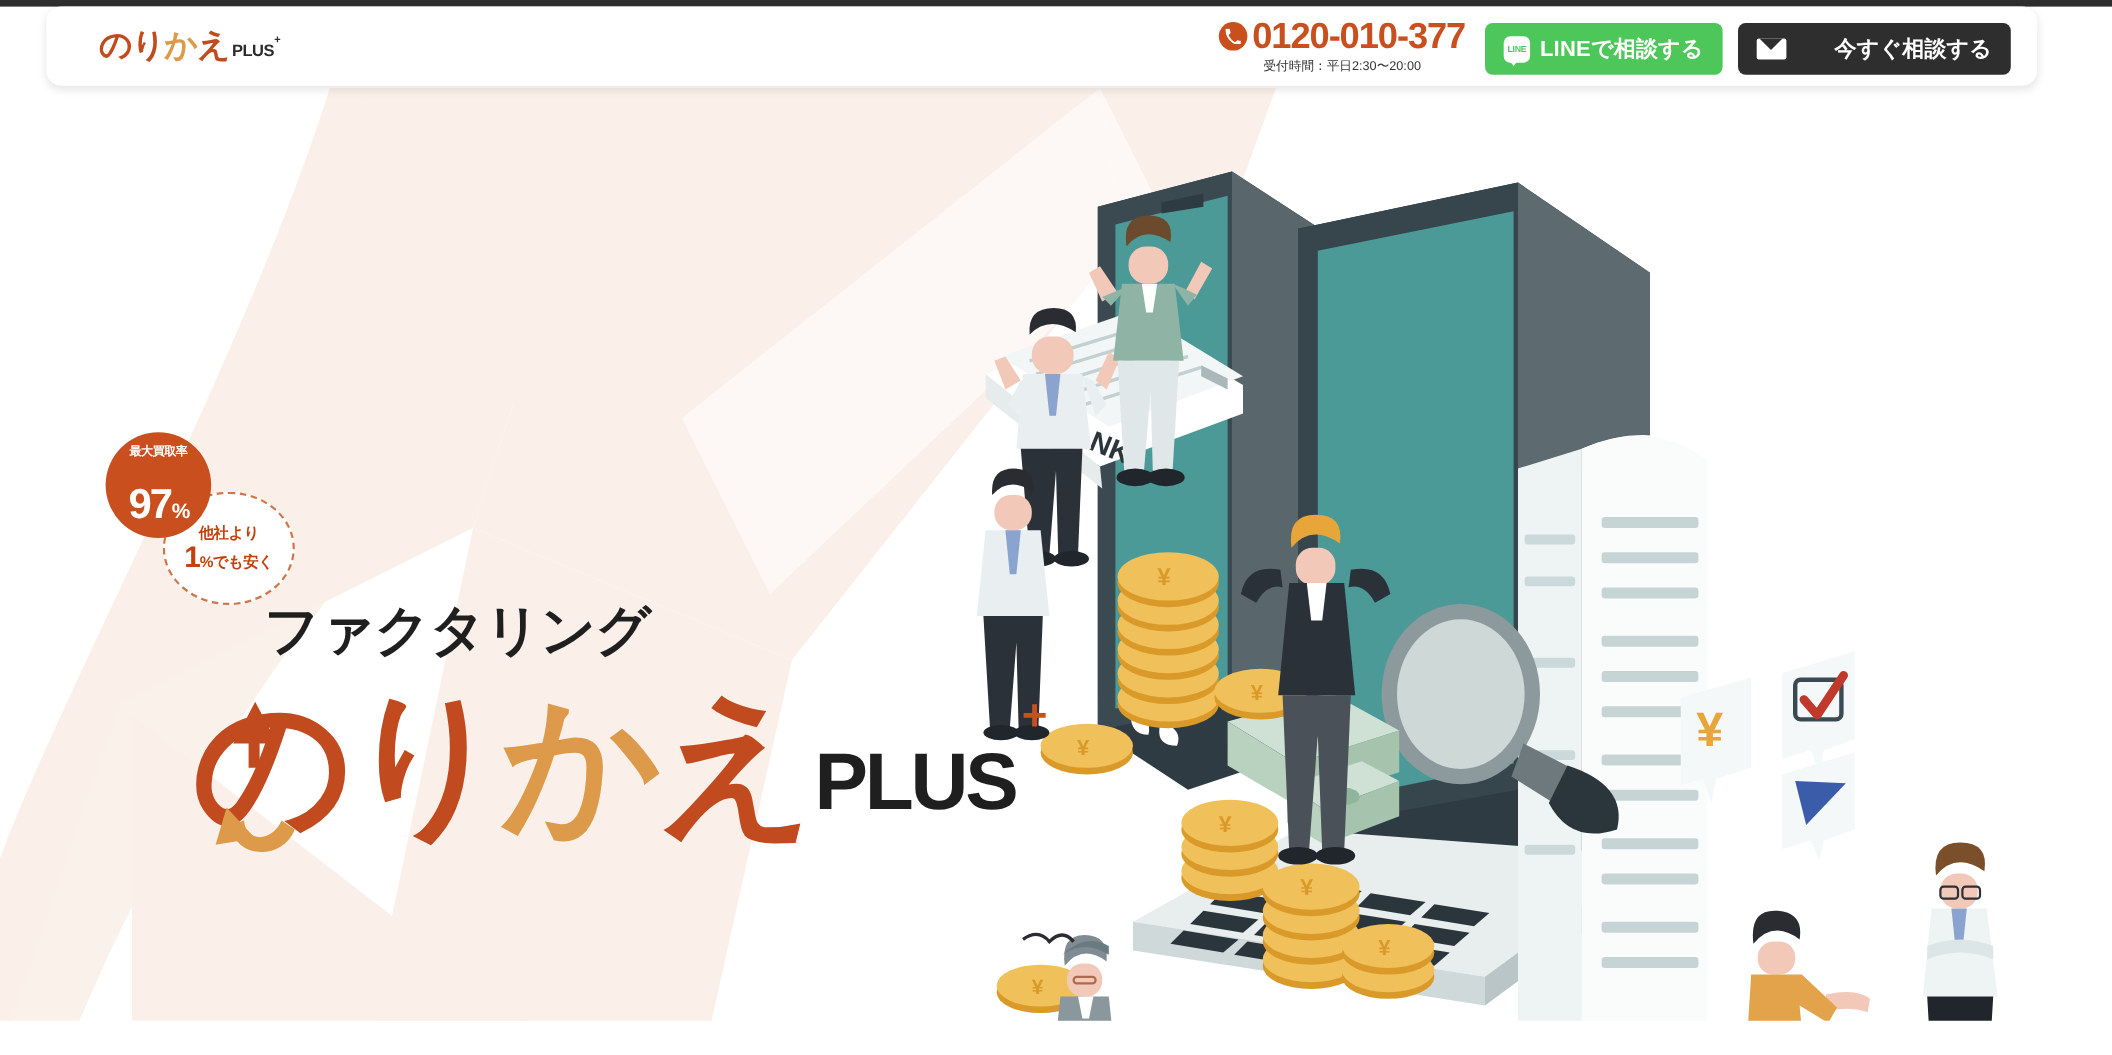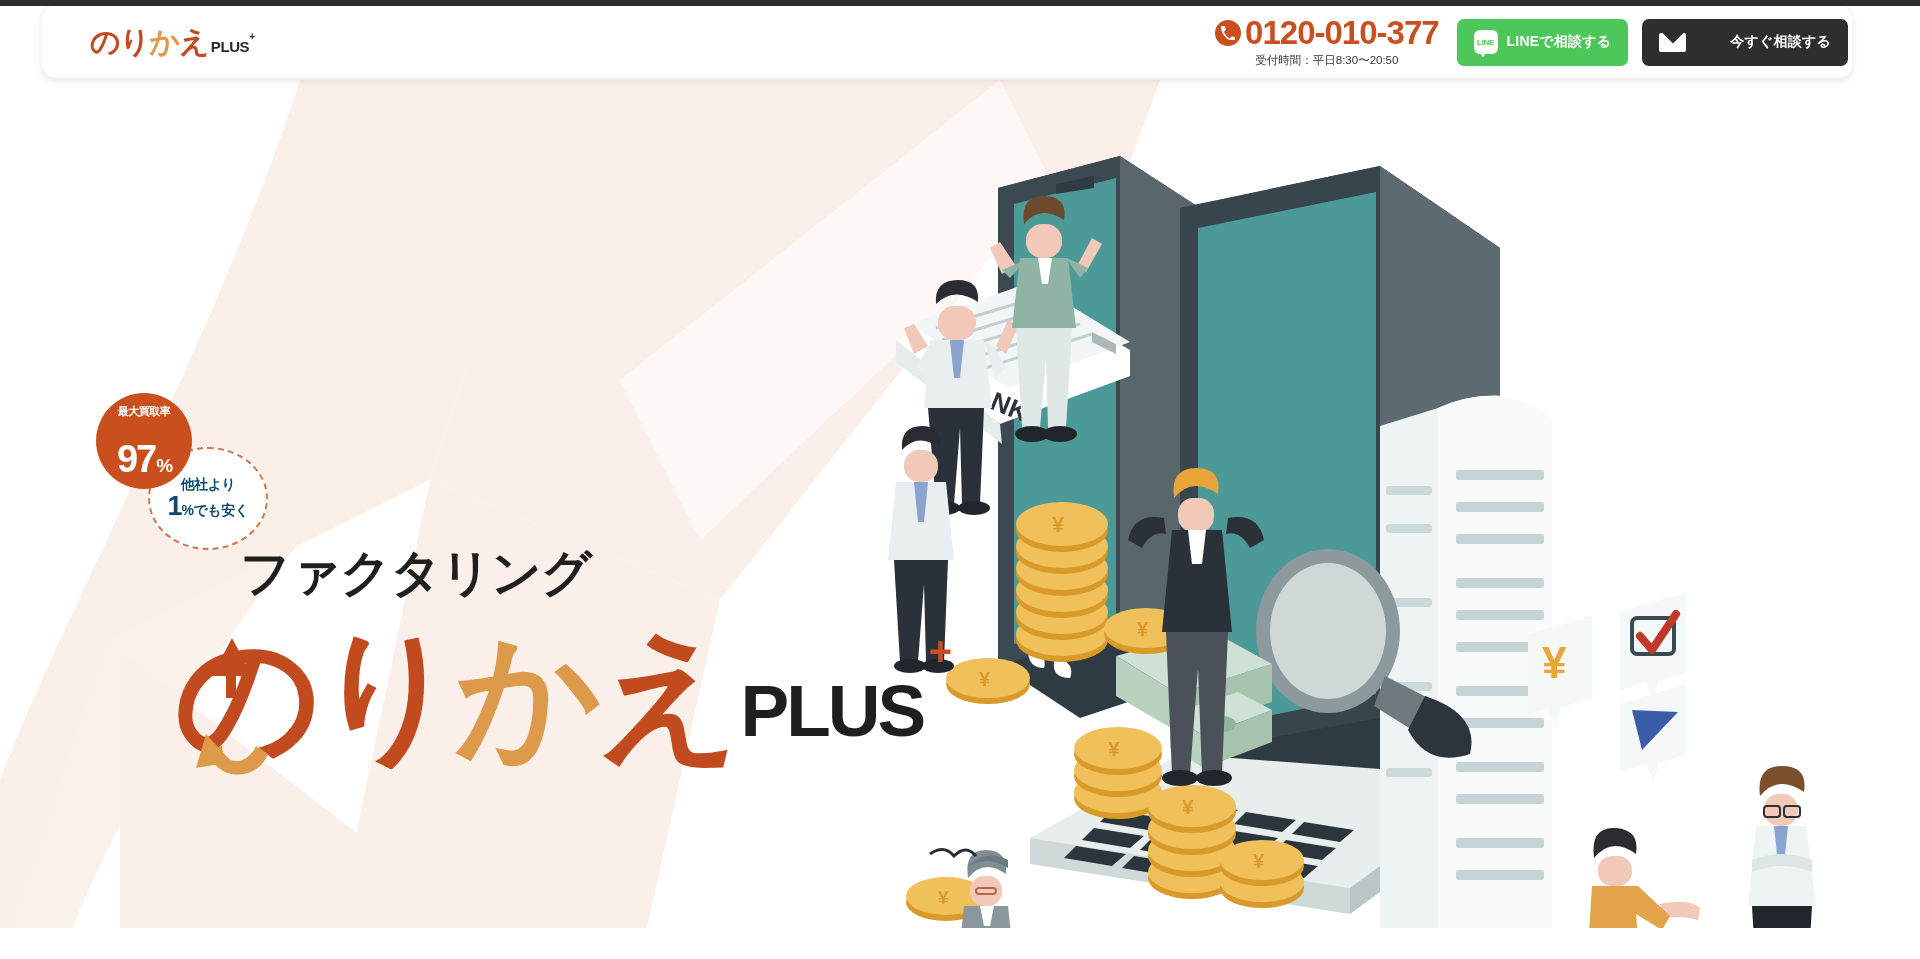--- a/index.html
+++ b/index.html
@@ -27,33 +27,33 @@
     box-shadow:0 3px 8px rgba(0,0,0,.10);
     display:flex; align-items:center; z-index:5;
   }
 
   .brand { position:absolute; left:48px; top:50%; transform:translateY(-50%); display:flex; align-items:flex-end; }
   .brand-jp { font-size:30px; font-weight:700; letter-spacing:-1px; line-height:1; }
   .brand-jp .c1{color:#c14a1f;} .brand-jp .c2{color:#dc9a4a;} .brand-jp .c3{color:#c14a1f;}
   .brand-plus { font-size:15px; font-weight:800; color:#2b2b2b; letter-spacing:-.4px; margin-left:2px; position:relative; top:-2px;}
   .brand-plus sup { font-size:10px; color:#2b2b2b; position:relative; top:-6px; left:0px;}
 
-  .header-right { position:absolute; right:4px; top:50%; transform:translateY(-50%); display:flex; align-items:center; gap:14px; }
+  .header-right { position:absolute; right:24px; top:50%; transform:translateY(-50%); display:flex; align-items:flex-end; gap:14px; }
 
   .tel-block { display:flex; flex-direction:column; align-items:center; margin-right:4px; }
   .tel-row { display:flex; align-items:center; gap:4px; }
   .tel-icon { width:26px; height:26px; border-radius:50%; background:#c9501e; display:flex; align-items:center; justify-content:center; }
   .tel-icon svg{ width:14px; height:14px; fill:#fff; }
   .tel-num { font-size:33px; font-weight:700; color:#c9501e; letter-spacing:-1px; line-height:1; }
   .tel-hours { font-size:11.5px; color:#333; margin-top:4px; letter-spacing:0px; }
 
   .cta { height:47px; border-radius:7px; display:flex; align-items:center; gap:9px; padding:0 17px; cursor:pointer; border:none; }
   .cta-line { background:#4ec75a; }
   .cta-mail { background:#2e2e2e;gap:44px; }
-  .cta span.label { color:#fff; font-size:14px; font-weight:700; letter-spacing:.2px; white-space:nowrap; }
+  .cta span.label { color:#fff; font-size:20px; font-weight:700; letter-spacing:.2px; white-space:nowrap; }
   .line-badge { width:24px; height:24px; border-radius:6px; background:#fff; position:relative; display:flex; align-items:center; justify-content:center; }
   .line-badge i { font-style:normal; font-size:8px; font-weight:800; color:#4ec75a; letter-spacing:-.3px; }
   .line-badge:after{ content:""; position:absolute; bottom:-3px; left:5px; width:0;height:0;
       border-left:4px solid transparent;border-right:4px solid transparent;border-top:5px solid #fff;}
   .mail-ico { width:27px; height:19px; background:#fff; border-radius:2px; position:relative; overflow:hidden; }
   .mail-ico:before{content:"";position:absolute;top:0;left:50%;transform:translateX(-50%) rotate(45deg);
       width:17px;height:17px;background:#2e2e2e;top:-10px;}
 
   
   .hero-left { position:absolute; left:0; top:78px; width:1000px; height:881px; z-index:3; }
@@ -64,21 +64,21 @@
     background:#c9501e; color:#fff; display:flex; flex-direction:column;
     align-items:center; justify-content:center; z-index:2;gap:23px;
   }
   .badge-circle .small { font-size:11px; font-weight:700; letter-spacing:-.5px; line-height:1; margin-bottom:2px;}
   .badge-circle .big { font-size:38px; font-weight:800; line-height:.9; letter-spacing:-2px; display:flex; align-items:baseline;}
   .badge-circle .big em{ font-style:normal; font-size:19px; font-weight:800; margin-left:1px;}
 
   .badge-dashed {
     position:absolute; left:52px; top:54px; width:120px; height:103px; border-radius:50%;
     background:#fff; border:2px dashed #d0764a; display:flex; flex-direction:column;
-    align-items:center; justify-content:center; z-index:1; color:#0c4a6e;
+    align-items:center; justify-content:center; z-index:1; color:#c2410c;
   }
   .badge-dashed .small{ font-size:14px; font-weight:700; letter-spacing:-.5px; line-height:1.1; }
   .badge-dashed .big { font-size:27px; font-weight:800; line-height:1; display:flex; align-items:baseline; letter-spacing:-1px;}
   .badge-dashed .big em{ font-style:normal; font-size:14px; font-weight:700; letter-spacing:-.5px;}
 
   .headline { position:absolute; left:240px; top:470px; display:flex; align-items:flex-start; }
   .headline .black { font-size:50px; font-weight:800; color:#1f1f1f; letter-spacing:-1px; line-height:1; }
   .headline .orange { font-size:54px; font-weight:800; color:#c9501e; letter-spacing:-1px; line-height:1;
      border-bottom:3px dashed #c9501e; padding-bottom:9px; }
 
@@ -123,21 +123,21 @@
 
       <div class="tel-block">
         <div class="tel-row">
           <span class="tel-icon">
             <svg viewBox="0 0 24 24">
                 <path d="M6.6 10.8c1.9 3.7 4.9 6.7 8.6 8.6l2.9-2.9c.4-.4.9-.5 1.3-.3 1.5.5 3 .8 4.6.8.7 0 1.2.5 1.2 1.2V23c0 .7-.5 1.2-1.2 1.2C11.3 24.2 0 12.9 0 -.6 0-1.3.5-1.8 1.2-1.8H6c.7 0 1.2.5 1.2 1.2 0 1.6.3 3.1.8 4.6.1.4 0 .9-.3 1.3l-2.9 2.9z" transform="translate(0,2)"></path>
               </svg>
           </span>
           <span class="tel-num">0120-010-377</span>
         </div>
-        <div class="tel-hours">受付時間：平日8:30〜20:50</div>
+        <div class="tel-hours">受付時間：平日2:30〜20:00</div>
       </div>
 
       <button class="cta cta-line">
         <span class="line-badge">
             <i>LINE</i>
           </span>
         <span class="label">LINEで相談する</span>
       </button>
 
       <button class="cta cta-mail">

